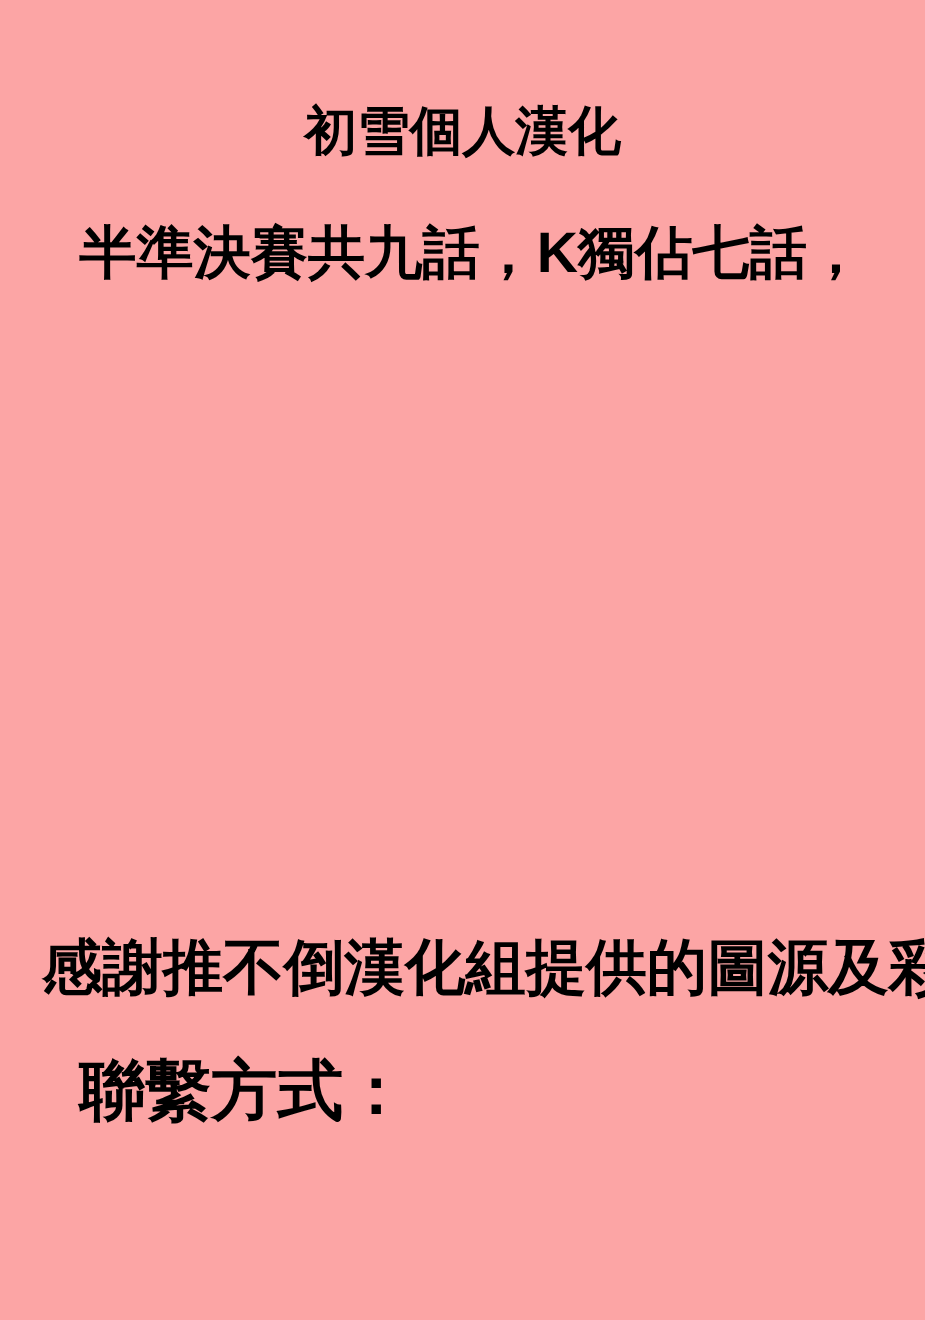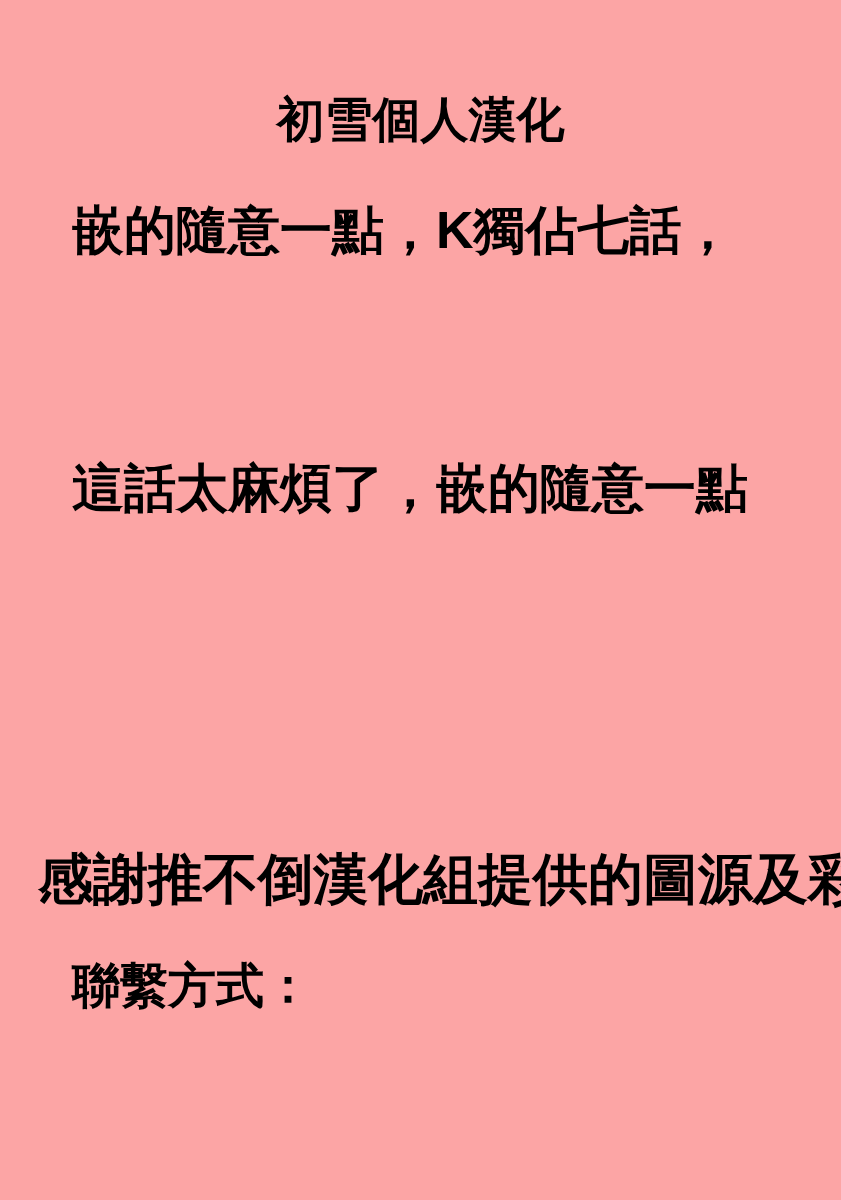--- a/index.html
+++ b/index.html
@@ -50,40 +50,39 @@
   }
   .credit-line {
     top: 852px;
     left: 38px;
     font-size: 55px;
     font-weight: 700;
   }
   .contact-label {
     top: 962px;
     left: 72px;
-    font-size: 48px;
+    font-size: 60px;
     font-weight: 700;
   }
   .contact-email {
     top: 1044px;
     left: 70px;
     font-size: 58px;
     font-weight: 500;
     font-family: "Liberation Sans", "DejaVu Sans", sans-serif;
     letter-spacing: -1px;
   }
 </style>
 </head>
 <body>
 
 <div class="page">
   <div class="txt page-title">初雪個人漢化</div>
 
-  <div class="txt body-line-1">嵌的隨意一點，K獨佔七話，</div>
+  <div class="txt body-line-1">半準決賽共九話，K獨佔七話，</div>
 
 
-  <div class="txt note-line">這話太麻煩了，嵌的隨意一點</div>
 
   <div class="txt credit-line">感謝推不倒漢化組提供的圖源及彩頁</div>
 
   <div class="txt contact-label">聯繫方式：</div>
 
 </div>
 
 </body></html>

